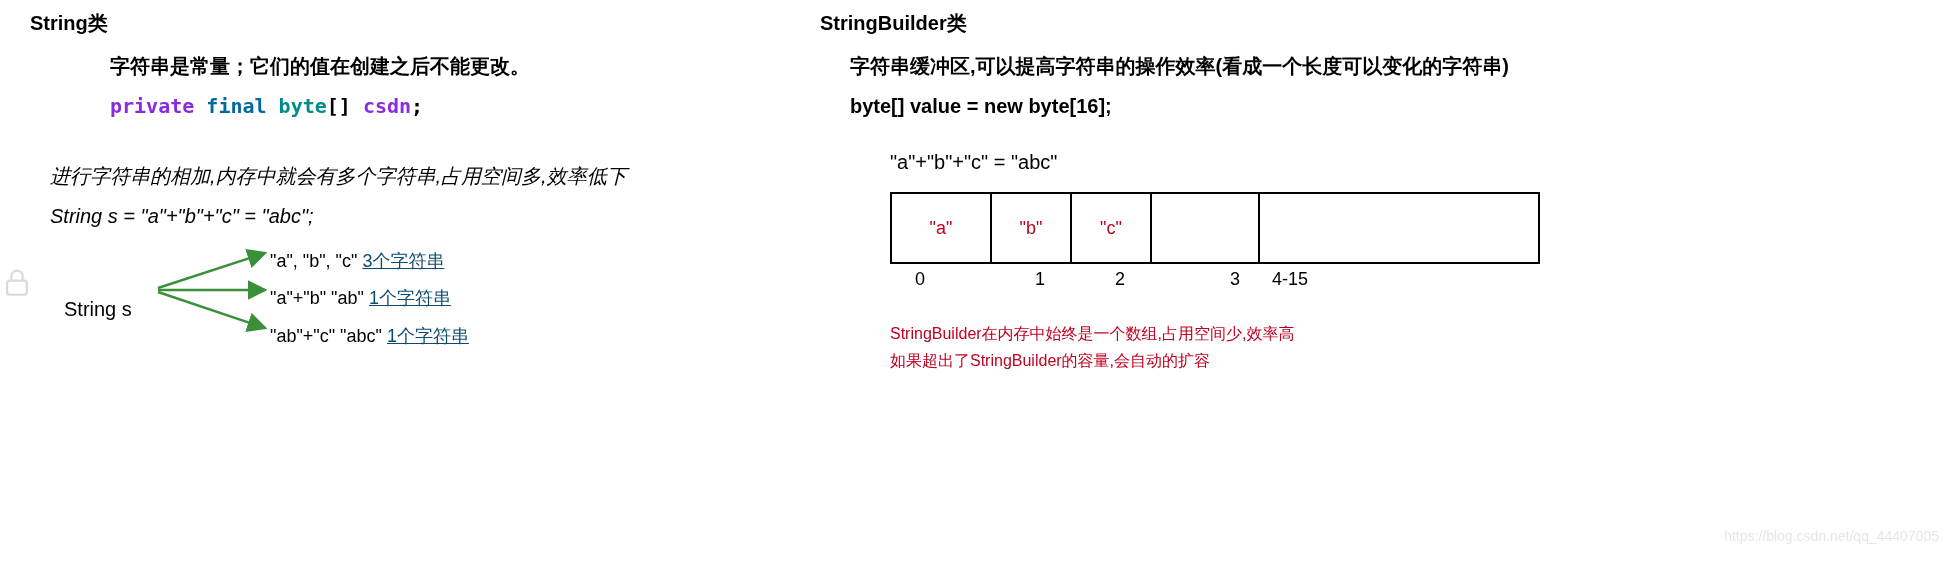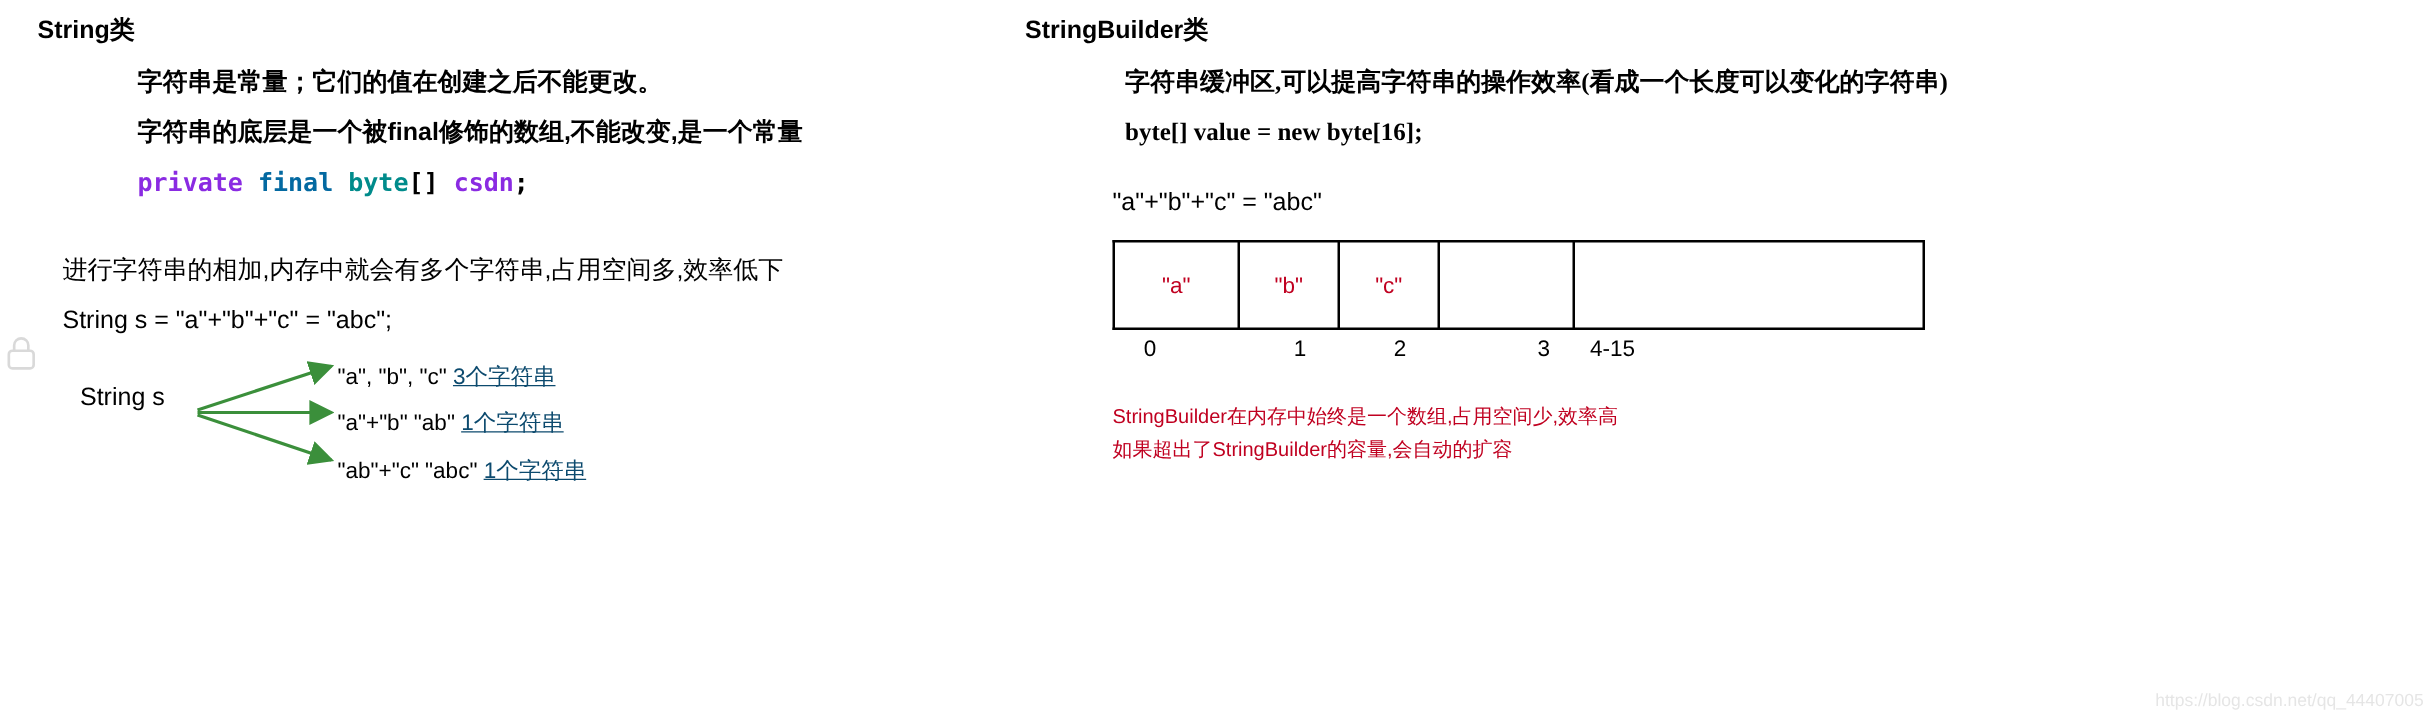--- a/index.html
+++ b/index.html
@@ -29,32 +29,32 @@
       padding-left: 0px;
     }
     .title {
       font-weight: bold;
       margin-bottom: 14px;
     }
     .indent {
       margin-left: 80px;
     }
     .indent-r {
-      margin-left: 80px;
-      font-family: Liberation Serif, serif;
+      margin-left: 30px;
     }
     .line {
       margin-bottom: 10px;
       font-weight: bold;
       line-height: 1.5;
     }
     .line-normal {
       margin-bottom: 10px;
       font-weight: normal;
       line-height: 1.5;
+      font-style: italic;
     }
     .code {
       font-family: Consolas, monospace;
       font-weight: bold;
     }
     .kw-private { color: #8a2be2; }
     .kw-final { color: #0369a1; }
     .kw-type { color: #008b8b; }
     .kw-var { color: #8a2be2; }
     .spacer { height: 30px; }
@@ -66,21 +66,21 @@
     
     .tree-area {
       position: relative;
       height: 110px;
       margin-top: 15px;
       margin-left: 20px;
     }
     .tree-label {
       position: absolute;
       left: 14px;
-      top: 21px;
+      top: 52px;
       font-size: 20px;
     }
     .tree-svg {
       position: absolute;
       left: 100px;
       top: -8px;
     }
     .tree-line {
       position: absolute;
       left: 220px;
@@ -137,35 +137,34 @@
       color: #c00020;
       margin-left: 70px;
       font-size: 16px;
       line-height: 1.7;
       margin-top: 30px;
     }
     
     .watermark {
       position: absolute;
       right: 10px;
-      bottom: 4px;
+      bottom: 28px;
       color: #ccc;
       font-size: 14px;
       opacity: 0.5;
     }
   </style>
 </head>
 <body>
 
 <div class="container">
   <div class="left-col">
     <div class="title">String类</div>
     <div class="indent">
       <div class="line">字符串是常量；它们的值在创建之后不能更改。</div>
-      <div class="line">字符串的底层是一个被final修饰的数组,不能改变,是一个常量</div>
       <div class="line code">
         <span class="kw-private">private</span>
         <span> </span>
         <span class="kw-final">final</span>
         <span> </span>
         <span class="kw-type">byte</span><span>[]</span>
         <span> </span>
         <span class="kw-var">csdn</span><span>;</span>
       </div>
     </div>

